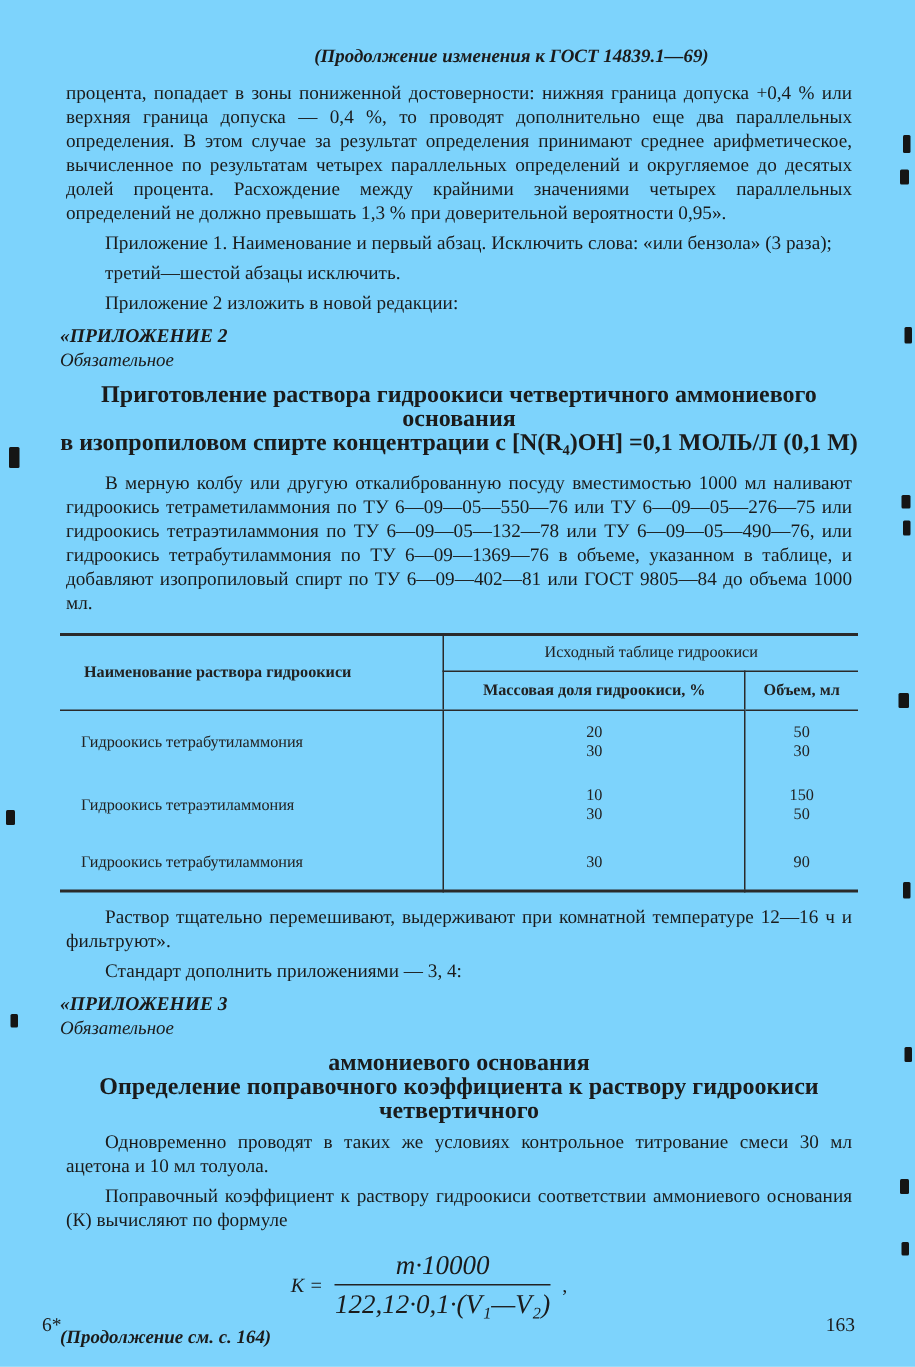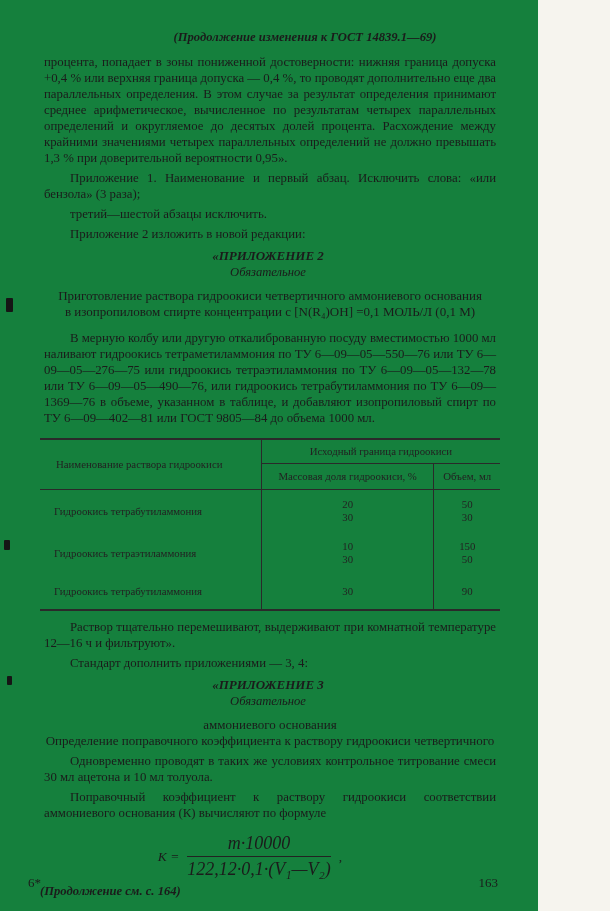--- a/index.html
+++ b/index.html
@@ -5,45 +5,45 @@
   * { box-sizing: border-box; }
   html, body { margin: 0; padding: 0; }
   body {
     width: 610px; height: 911px;
     background: #f6f4ee;
     font-family: "Liberation Serif", "DejaVu Serif", serif;
     color: #1b1b1b;
   }
   .page {
     position: relative;
-    width: 538px; height: 911px;
+    width: 610px; height: 911px;
     overflow: hidden;
     padding: 30px 38px 4px 40px;
-    background: #15803d;
+    background: #7dd3fc;
   }
   p { margin: 4px; text-align: justify; font-size: 12.8px; line-height: 16px; }
   .ind { text-indent: 26px; }
   .hdr {
     font-style: italic; font-weight: bold; text-align: center;
     font-size: 12.6px; margin: 0 0 9px 70px;
   }
-  .right-label { text-align: center; margin-top: 6px; padding-right: 4px; line-height: 16px; }
+  .right-label { text-align: left; margin-top: 6px; padding-right: 4px; line-height: 16px; }
   .right-label .lab { font-weight: bold; font-style: italic; font-size: 13px; display: block; }
   .right-label .sub { font-style: italic; font-size: 12.6px; display: block; }
-  .center-bold { text-align: center; font-weight: normal; font-size: 13px; line-height: 16px; } .mt8 { margin-top: 8px; } .mt10 { margin-top: 10px; }
+  .center-bold { text-align: center; font-weight: bold; font-size: 16px; line-height: 16px; } .mt8 { margin-top: 8px; } .mt10 { margin-top: 10px; }
 
   table.gt {
     width: 100%; border-collapse: collapse;
     margin: 12px 0 6px;
     font-size: 10.8px; line-height: 13px; color: #222;
     border-top: 2px solid #2a2a2a; border-bottom: 2px solid #2a2a2a;
   }
   .gt th, .gt td { font-weight: normal; padding: 4px 6px; }
   .gt .vline { border-left: 1.2px solid #2a2a2a; }
-  .gt th.hb { border-bottom: 1.2px solid #2a2a2a; }
+  .gt th.hb { border-bottom: 1.2px solid #2a2a2a; font-weight: bold; }
   .gt th.group { border-bottom: 1px solid #2a2a2a; text-align: center; padding: 5px 6px; }
   .gt th.sub { vertical-align: middle; padding: 6px 4px; }
   .gt th.namehdr { text-align: left; vertical-align: middle; padding-left: 16px; }
   .gt td.name { text-align: left; padding: 11px 6px 11px 14px; vertical-align: middle; }
   .gt td.numcell { text-align: center; padding: 8px 6px; vertical-align: middle; }
 
   .formula { display: flex; justify-content: center; align-items: center; gap: 8px; margin: 12px 40px 4px 0; font-size: 13.5px; }
   .f-lhs { font-style: italic; }
   .frac { display: inline-block; text-align: center; font-style: italic; font-size: 18px; }
   .frac .num { display: block; border-bottom: 1px solid #222; padding: 0 12px 2px; }
@@ -91,21 +91,21 @@
     <div>Приготовление раствора гидроокиси четвертичного аммониевого основания</div>
     <div>в изопропиловом спирте концентрации с [N(R₄)OH] =0,1 МОЛЬ/Л (0,1 М)</div>
   </div>
 
   <p class="ind mt10">В мерную колбу или другую откалиброванную посуду вместимостью 1000 мл наливают гидроокись тетраметиламмония по ТУ 6—09—05—550—76 или ТУ 6—09—05—276—75 или гидроокись тетраэтиламмония по ТУ 6—09—05—132—78 или ТУ 6—09—05—490—76, или гидроокись тетрабутиламмония по ТУ 6—09—1369—76 в объеме, указанном в таблице, и добавляют изопропиловый спирт по ТУ 6—09—402—81 или ГОСТ 9805—84 до объема 1000 мл.</p>
 
   <table class="gt">
     <thead>
       <tr>
         <th class="namehdr hb" rowspan="2">Наименование раствора гидроокиси</th>
-        <th class="group vline" colspan="2">Исходный граница гидроокиси</th>
+        <th class="group vline" colspan="2">Исходный таблице гидроокиси</th>
       </tr>
       <tr>
         <th class="sub vline hb">Массовая доля гидроокиси, %</th>
         <th class="sub vline hb">Объем, мл</th>
       </tr>
     </thead>
     <tbody>
       <tr>
         <td class="name">Гидроокись тетрабутиламмония</td>
         <td class="numcell vline">

